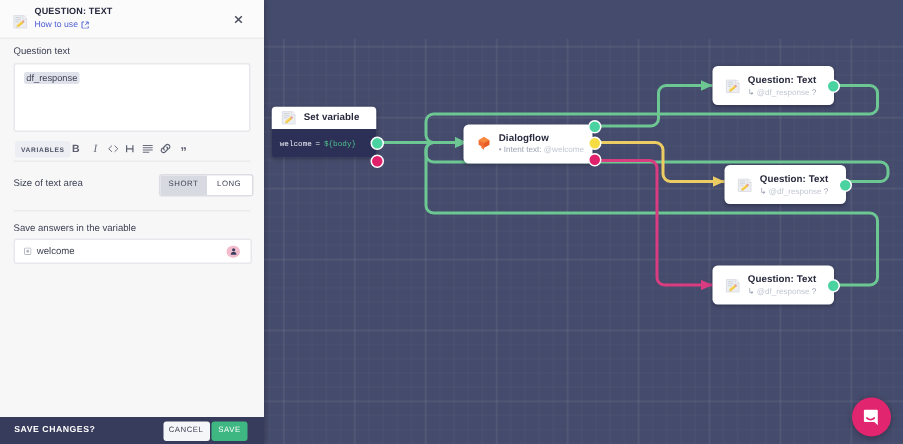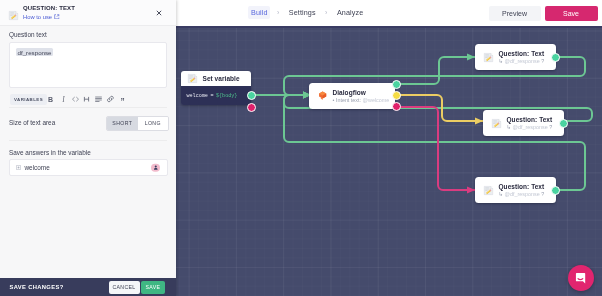--- a/index.html
+++ b/index.html
@@ -238,33 +238,20 @@
         <span>
           <div class="ntitle">Question: Text</div>
           <div class="nsub"><span>↳</span> <span class="v">@df_response</span> <span>?</span></div>
         </span>
       </div>
       <span class="dot g" style="left:76px; top:8.5px;"></span>
     </div>
 
   </div>
 
-  <div class="topbar">
-    <div class="crumbs">
-      <span class="crumb active">Build</span>
-      <span class="crumb-sep">›</span>
-      <span class="crumb">Settings</span>
-      <span class="crumb-sep">›</span>
-      <span class="crumb">Analyze</span>
-    </div>
-    <div class="topbtns">
-      <div class="btn-preview">Preview</div>
-      <div class="btn-save">Save</div>
-    </div>
-  </div>
 
   <div class="panel">
     <div class="p-head">
       <span class="p-head-icon"><svg viewBox="0 0 16 16" width="100%" height="100%">
             <path d="M1.8,2.0 h9.0 l3.4,0 v0.2 l-3.1,2.9 v9.0 h-9.3 z" fill="#edeef1"></path>
             <path d="M1.8,2.0 h9.0 v3.1 h3.4 v9.0 h-12.4 z" fill="#eceef1" stroke="#cdd0d8" stroke-width="0.5"></path>
             <path d="M10.8,2.0 L14.2,5.1 h-3.4 z" fill="#fbfbfc" stroke="#cdd0d8" stroke-width="0.45"></path>
             <path d="M3.3,4.0 h5.3 M3.3,6.0 h5.3 M3.3,8.0 h3.4" stroke="#c6cad3" stroke-width="0.75"></path>
             <g transform="rotate(-40 8.2 10.0)">
               <rect x="4.1" y="8.85" width="7.6" height="2.3" fill="#f2c43a"></rect>

